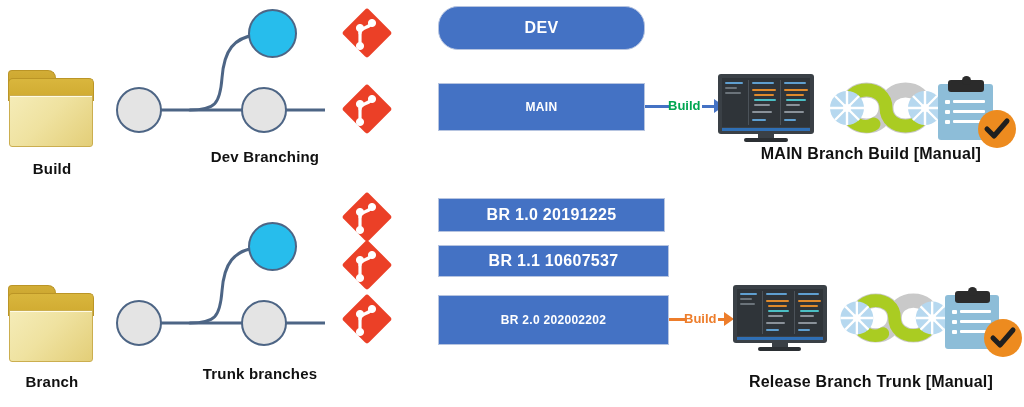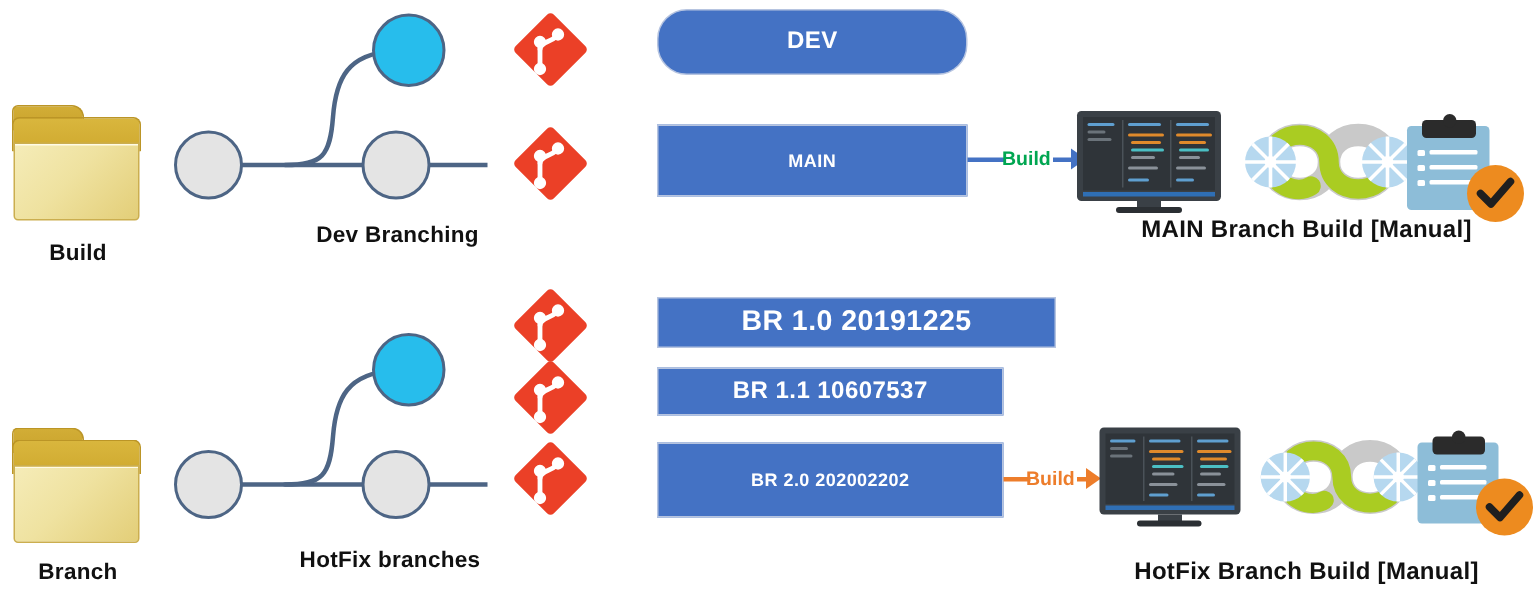--- a/index.html
+++ b/index.html
@@ -176,21 +176,21 @@
 </div>
 <div class="abs cap-label" style="left:8px;top:373px;width:88px;text-align:center;">Branch</div>
 
 <svg class="abs" style="left:110px;top:215px;" width="225" height="140">
   <path d="M 35 108 L 215 108" stroke="#4d6585" stroke-width="3" fill="none"></path>
   <path d="M 80 108 C 105 108 110 102 112 76 C 114 50 122 34 152 32" stroke="#4d6585" stroke-width="3" fill="none" stroke-linecap="round"></path>
 </svg>
 <div class="node grey abs" style="left:116px;top:300px;width:46px;height:46px;"></div>
 <div class="node grey abs" style="left:241px;top:300px;width:46px;height:46px;"></div>
 <div class="node blue abs" style="left:248px;top:222px;width:49px;height:49px;"></div>
-<div class="abs cap-label" style="left:150px;top:365px;width:220px;text-align:center;">HotFix branches</div>
+<div class="abs cap-label" style="left:150px;top:365px;width:220px;text-align:center;">Trunk branches</div>
 
 <svg class="gitlogo" style="left:340px;top:190px;" width="54" height="54" viewBox="0 0 54 54">
   <rect x="9" y="9" width="36" height="36" rx="3" transform="rotate(45 27 27)" fill="#eb4027"></rect>
   <g fill="#fff" stroke="#fff">
     <path d="M20 39 L20 24" stroke-width="3.2" stroke-linecap="round" fill="none"></path>
     <path d="M20 27 C20 22 27 22 30 19" stroke-width="3.2" stroke-linecap="round" fill="none"></path>
     <circle cx="20" cy="40" r="3.6"></circle>
       <circle cx="20" cy="22" r="3.6"></circle>
       <circle cx="32" cy="17" r="3.6"></circle>
   </g>
@@ -209,21 +209,21 @@
   <rect x="9" y="9" width="36" height="36" rx="3" transform="rotate(45 27 27)" fill="#eb4027"></rect>
   <g fill="#fff" stroke="#fff">
     <path d="M20 39 L20 24" stroke-width="3.2" stroke-linecap="round" fill="none"></path>
     <path d="M20 27 C20 22 27 22 30 19" stroke-width="3.2" stroke-linecap="round" fill="none"></path>
     <circle cx="20" cy="40" r="3.6"></circle>
       <circle cx="20" cy="22" r="3.6"></circle>
       <circle cx="32" cy="17" r="3.6"></circle>
   </g>
 </svg>
 
-<div class="bbox" style="left:438px;top:198px;width:266px;height:34px;font-size:19px;">BR 1.0 20191225</div>
+<div class="bbox" style="left:438px;top:198px;width:227px;height:34px;font-size:16px;">BR 1.0 20191225</div>
 <div class="bbox" style="left:438px;top:245px;width:231px;height:32px;font-size:16px;">BR 1.1 10607537</div>
 <div class="bbox" style="left:438px;top:295px;width:231px;height:50px;font-size:12px;">BR 2.0 202002202</div>
 
 <div class="bline" style="left:669px;top:318px;width:18px;background:#ed7d2b;"></div>
 <div class="blabel" style="left:684px;top:311px;color:#ed7d2b;">Build</div>
 <div class="bline" style="left:718px;top:318px;width:8px;background:#ed7d2b;"></div>
 <div class="barrow" style="left:724px;top:312px;border-left:10px solid #ed7d2b;"></div>
 
 <div class="cicd" style="left:733px;top:283px;width:291px;height:68px;">
 
@@ -280,13 +280,13 @@
     <div class="clip-dot" style="left:7px;top:33px;width:5px;height:4px;"></div>
     <div class="clip-row" style="left:15px;top:33px;width:31px;"></div>
     <div class="clip-dot" style="left:7px;top:43px;width:5px;height:4px;"></div>
     <div class="clip-row" style="left:15px;top:43px;width:31px;"></div>
   </div>
   <svg style="position:absolute;left:249px;top:34px;" width="42" height="42" viewBox="0 0 42 42">
     <circle cx="21" cy="21" r="19" fill="#ed8b1f"></circle>
     <path d="M11 21 L18 28 L31 13" stroke="#1f1f1f" stroke-width="5" fill="none" stroke-linecap="round" stroke-linejoin="round"></path>
   </svg>
 </div>
-<div class="abs cap-label" style="left:718px;top:373px;width:306px;text-align:center;font-size:16px;">HotFix Branch Build [Manual]</div>
+<div class="abs cap-label" style="left:718px;top:373px;width:306px;text-align:center;font-size:16px;">Release Branch Trunk [Manual]</div>
 
 </body></html>

